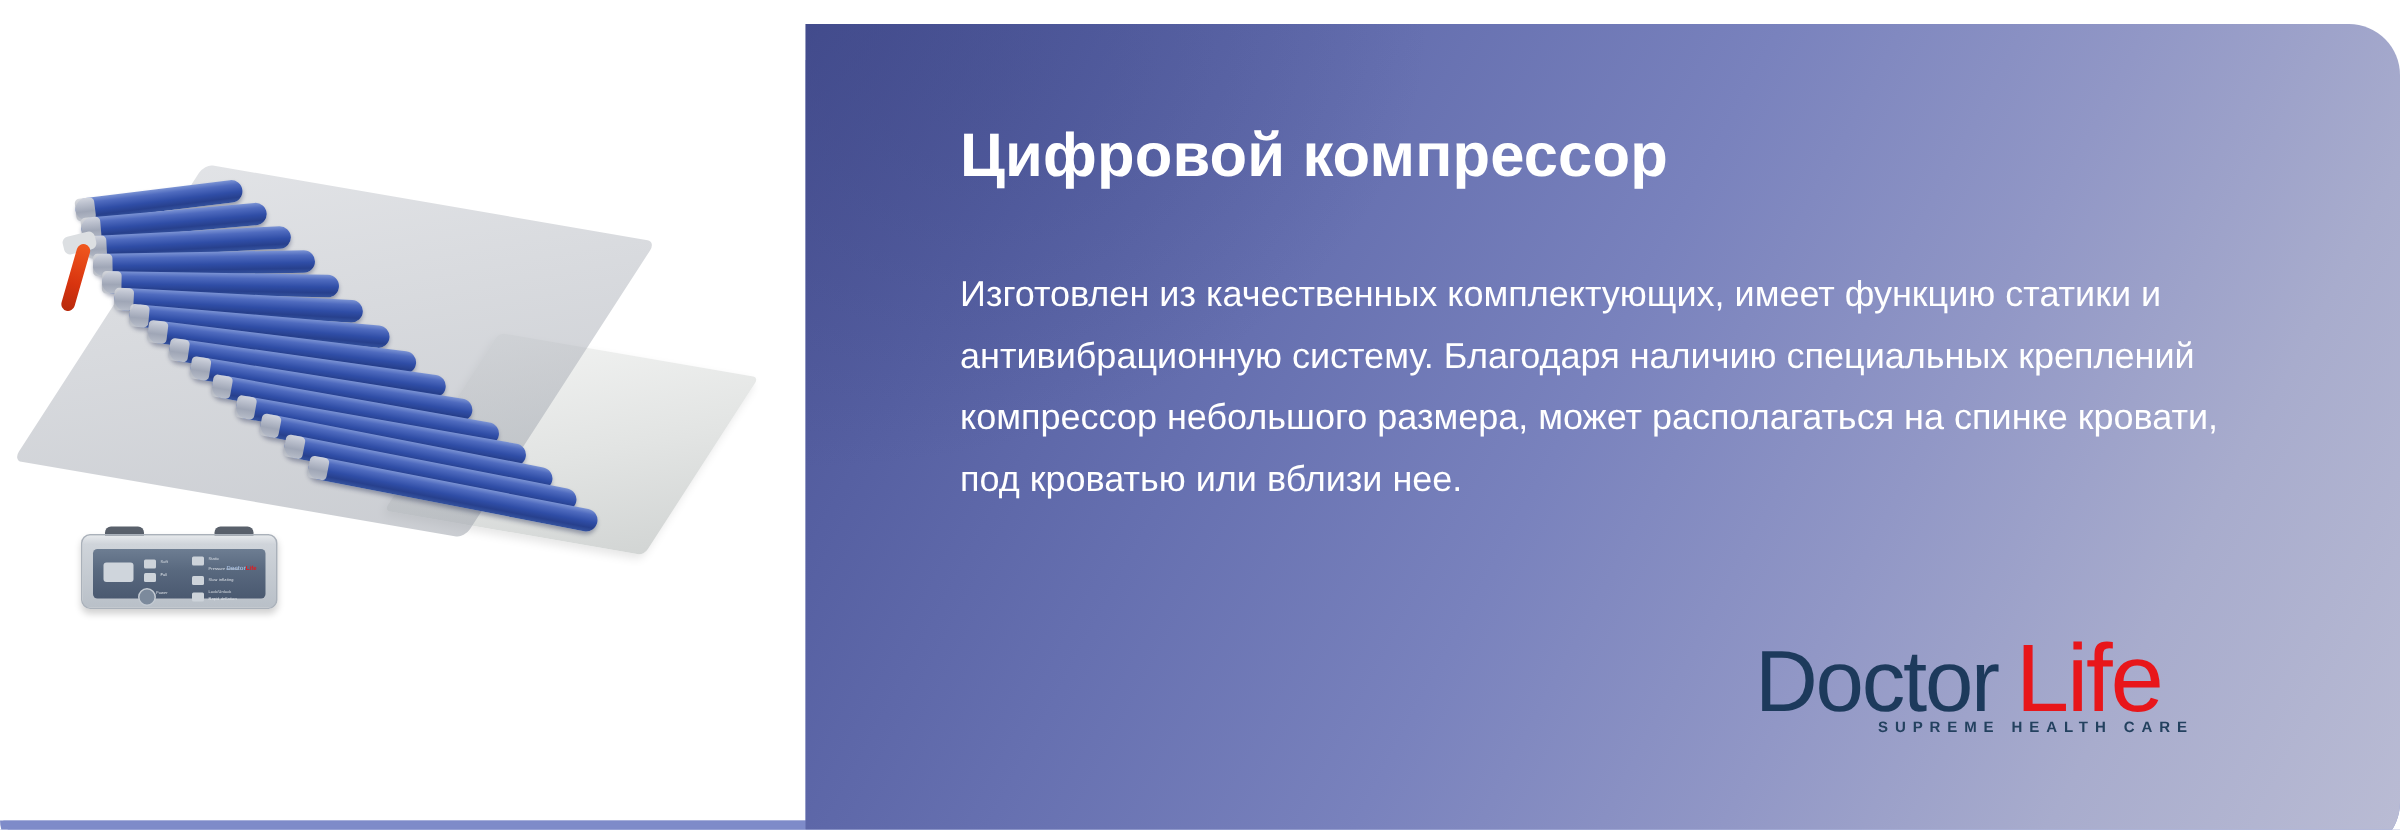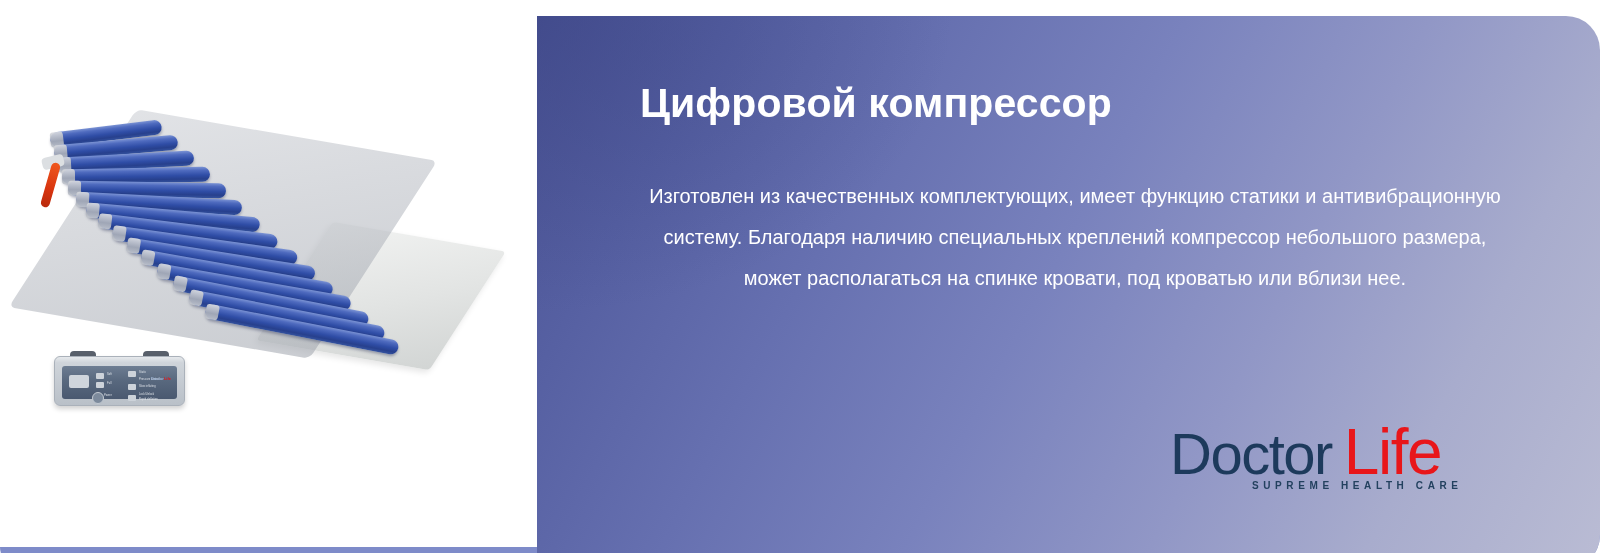--- a/index.html
+++ b/index.html
@@ -93,25 +93,24 @@
     color: #ffffff;
     letter-spacing: 0.1px;
     white-space: nowrap;
   }
 
   .body-text {
     position: absolute;
     top: 160px;
     left: 0;
     width: 870px;
-    font-size: 20px;
+    font-size: 24px;
     line-height: 41px;
     color: #ffffff;
     font-weight: normal;
-    text-align: center;
   }
 
   
   .logo {
     position: absolute;
     left: 530px;      
     top: 404px;
     width: 360px;
     height: 95px;
   }

